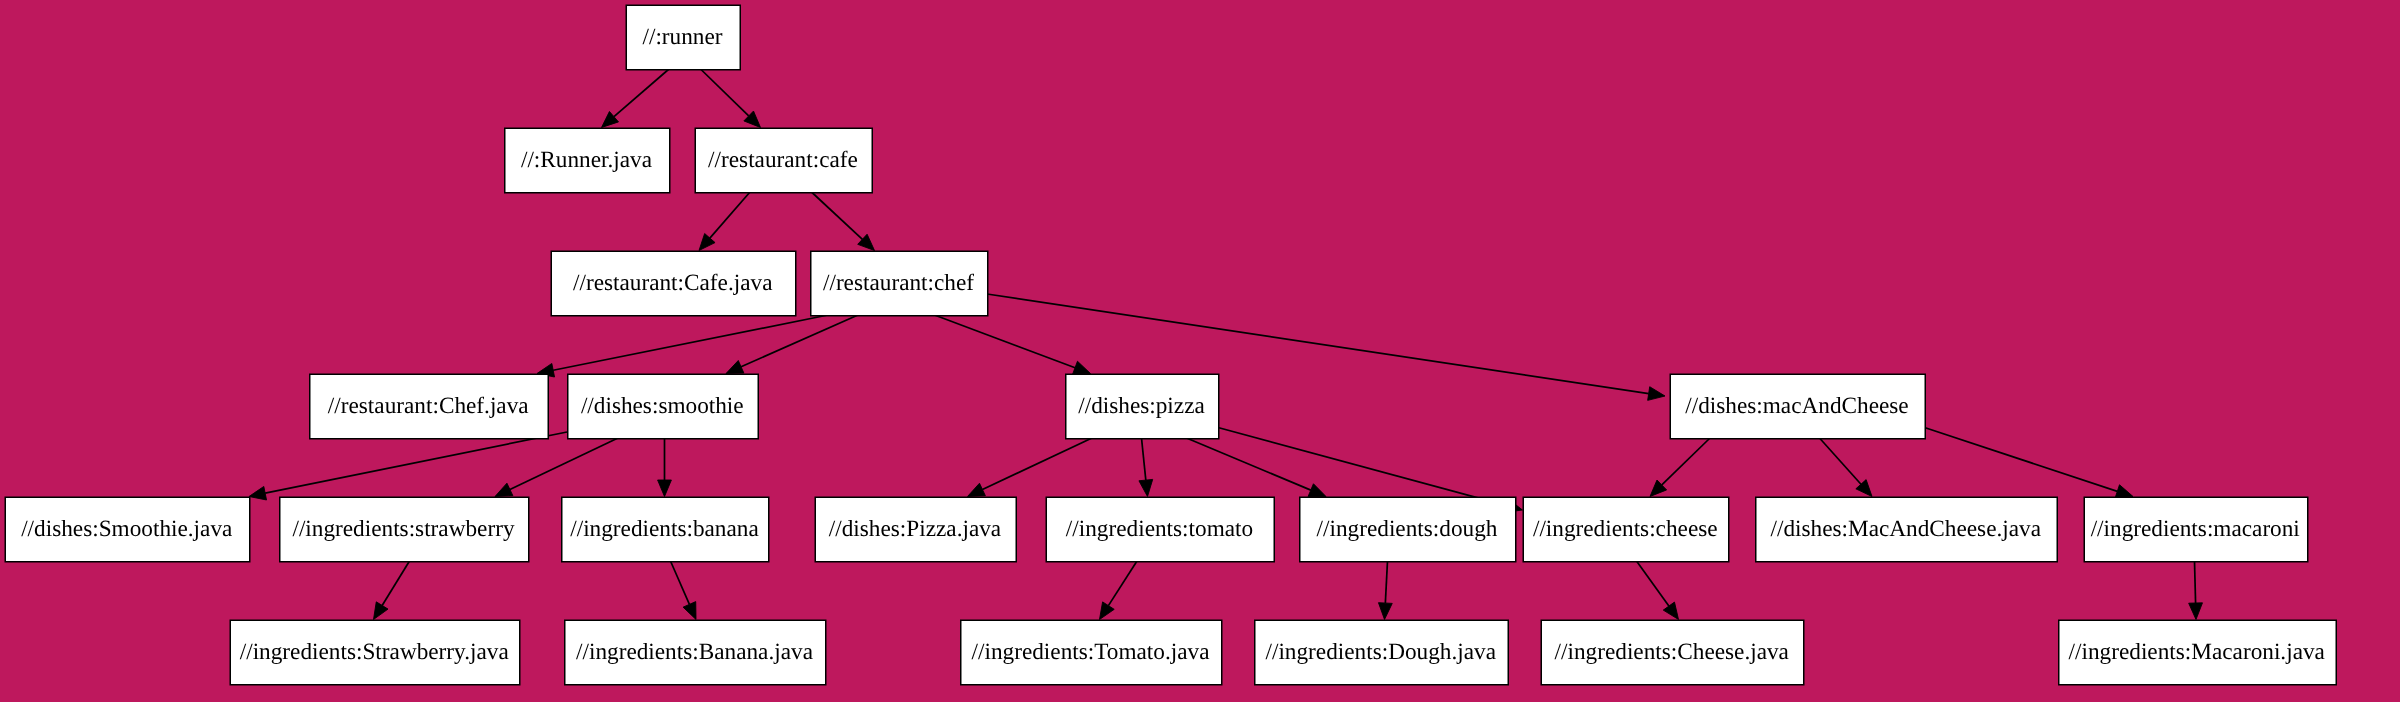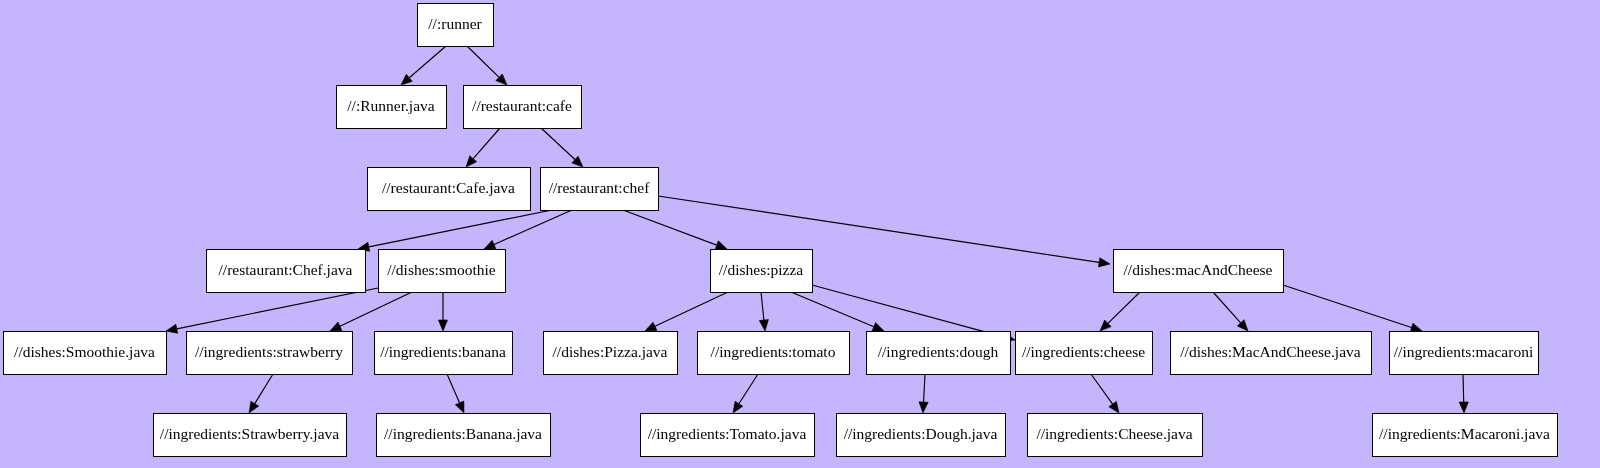--- a/index.html
+++ b/index.html
@@ -4,21 +4,21 @@
 <style>
   html, body {
     margin: 0;
     padding: 0;
     background: #ffffff;
   }
   #graph-root {
     position: relative;
     width: 1600px;
     height: 468px;
-    background: #c4b5fd;
+    background: #be185d;
     font-family: "Liberation Serif", "DejaVu Serif", serif;
     overflow: hidden;
   }
   svg#graph-canvas {
     display: block;
     width: 1600px;
     height: 468px;
   }
   .node-box {
     fill: #ffffff;

